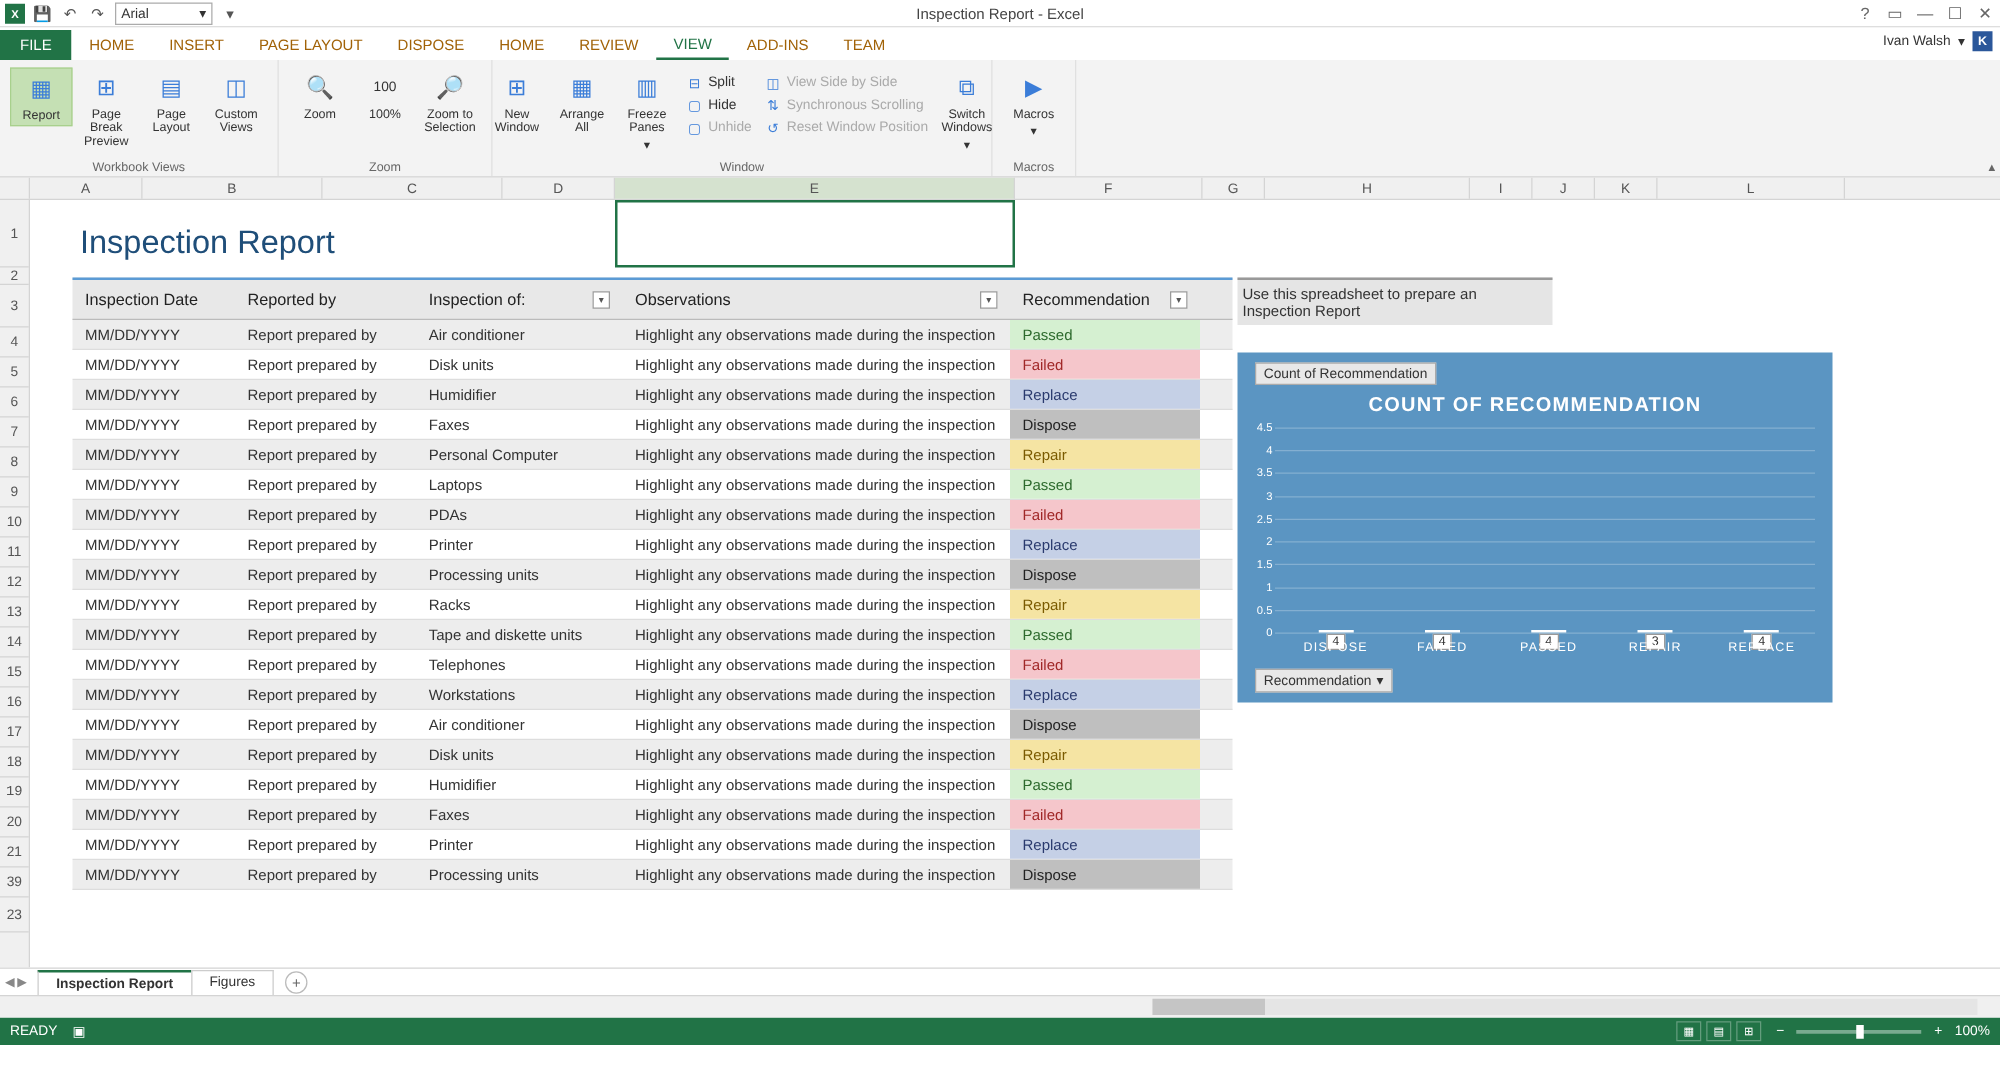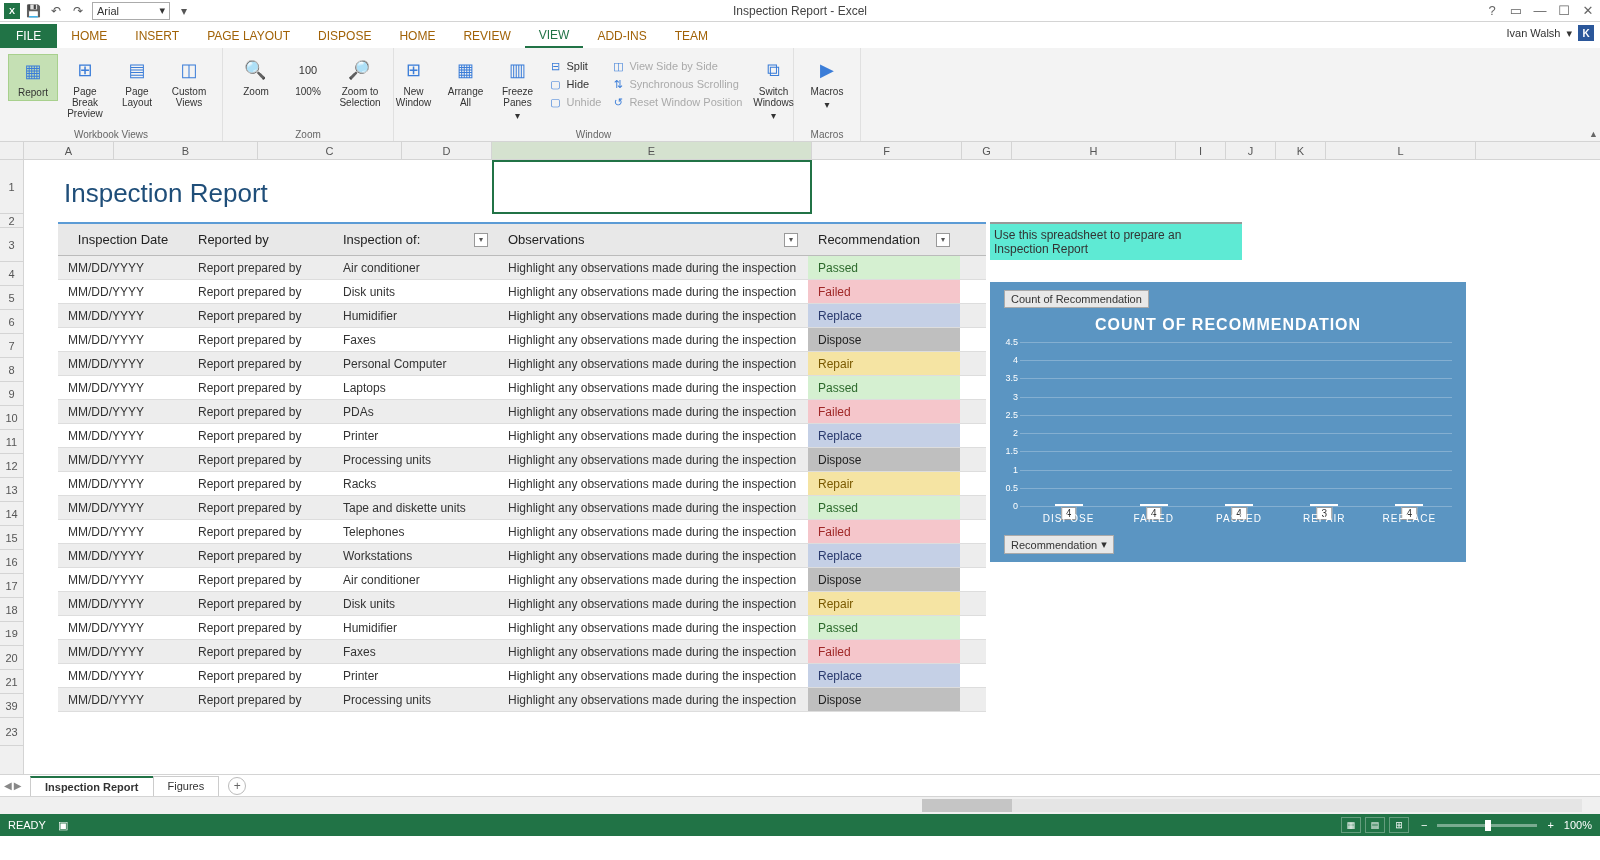--- a/index.html
+++ b/index.html
@@ -47,21 +47,21 @@
 .filter-btn { width:14px; height:14px; border:1px solid #999; background:#fff; font-size:8px; display:flex; align-items:center; justify-content:center; color:#555; }
 .table-row { display:flex; height:24px; align-items:center; border-bottom:1px solid #ddd; }
 .table-row.alt { background:#ededed; }
 .td-cell { padding:0 10px; font-size:12px; color:#333; overflow:hidden; white-space:nowrap; }
 .rec-cell { padding:0 10px; font-size:12px; }
 .rec-Passed { background:#d5f0d1; color:#2d6a2d; }
 .rec-Failed { background:#f5c6cb; color:#a02828; }
 .rec-Replace { background:#c5d0e6; color:#2a3a6e; }
 .rec-Dispose { background:#bfbfbf; color:#222; }
 .rec-Repair { background:#f5e4a3; color:#7a5a00; }
-.note-box { position:absolute; left:966px; top:62px; width:252px; font-size:12px; padding:4px; border-top:2px solid #999; background:#5eead4; color:#333; }
+.note-box { position:absolute; left:966px; top:62px; width:252px; font-size:12px; padding:4px; border-top:2px solid #999; background:#e5e5e5; color:#333; }
 .chart-box { position:absolute; left:966px; top:122px; width:476px; height:280px; background:#5b95c2; }
 .chart-title-btn { position:absolute; left:14px; top:8px; background:#e8e8e8; border:1px solid #aaa; padding:2px 6px; font-size:11px; }
 .chart-title { position:absolute; top:34px; left:0; right:0; text-align:center; color:#fff; font-size:16px; font-weight:600; letter-spacing:1px; }
 .chart-plot { position:absolute; left:30px; top:60px; right:14px; bottom:56px; }
 .y-ticks { position:absolute; left:-24px; top:0; bottom:0; width:22px; }
 .y-tick { position:absolute; right:0; font-size:9px; color:#fff; transform:translateY(-50%); }
 .gridline { position:absolute; left:0; right:0; height:1px; background:rgba(255,255,255,0.25); }
 .bars { position:absolute; left:6px; right:0; bottom:0; top:0; display:flex; justify-content:space-around; align-items:flex-end; }
 .bar-wrap { display:flex; flex-direction:column; align-items:center; width:60px; position:relative; }
 .bar { width:28px; background:repeating-linear-gradient(45deg,#c8dae8,#c8dae8 3px,#9ebbd4 3px,#9ebbd4 6px); border:1px solid #fff; position:relative; }
@@ -272,21 +272,21 @@
       <div class="row-h" style="height: 24px;">20</div>
       <div class="row-h" style="height: 24px;">21</div>
       <div class="row-h" style="height: 24px;">39</div>
       <div class="row-h" style="height: 28px;">23</div>
     </div>
   <div class="sheet-content">
     <div class="selected-cell" id="sel-cell" style="left: 468px; top: 0px; width: 320px; height: 54px;"></div>
     <div class="doc-title">Inspection Report</div>
     <div class="table-container">
       <div class="table-head" id="thead">
-          <div class="th-cell" style="width: 130px; justify-content: center;">
+          <div class="th-cell" style="width: 130px;">
             <span>Inspection Date</span>
           </div>
           <div class="th-cell" style="width: 145px;">
             <span>Reported by</span>
           </div>
           <div class="th-cell" style="width: 165px;">
             <span>Inspection of:</span>
             <div class="filter-btn">▾</div>
           </div>
           <div class="th-cell" style="width: 310px;">

